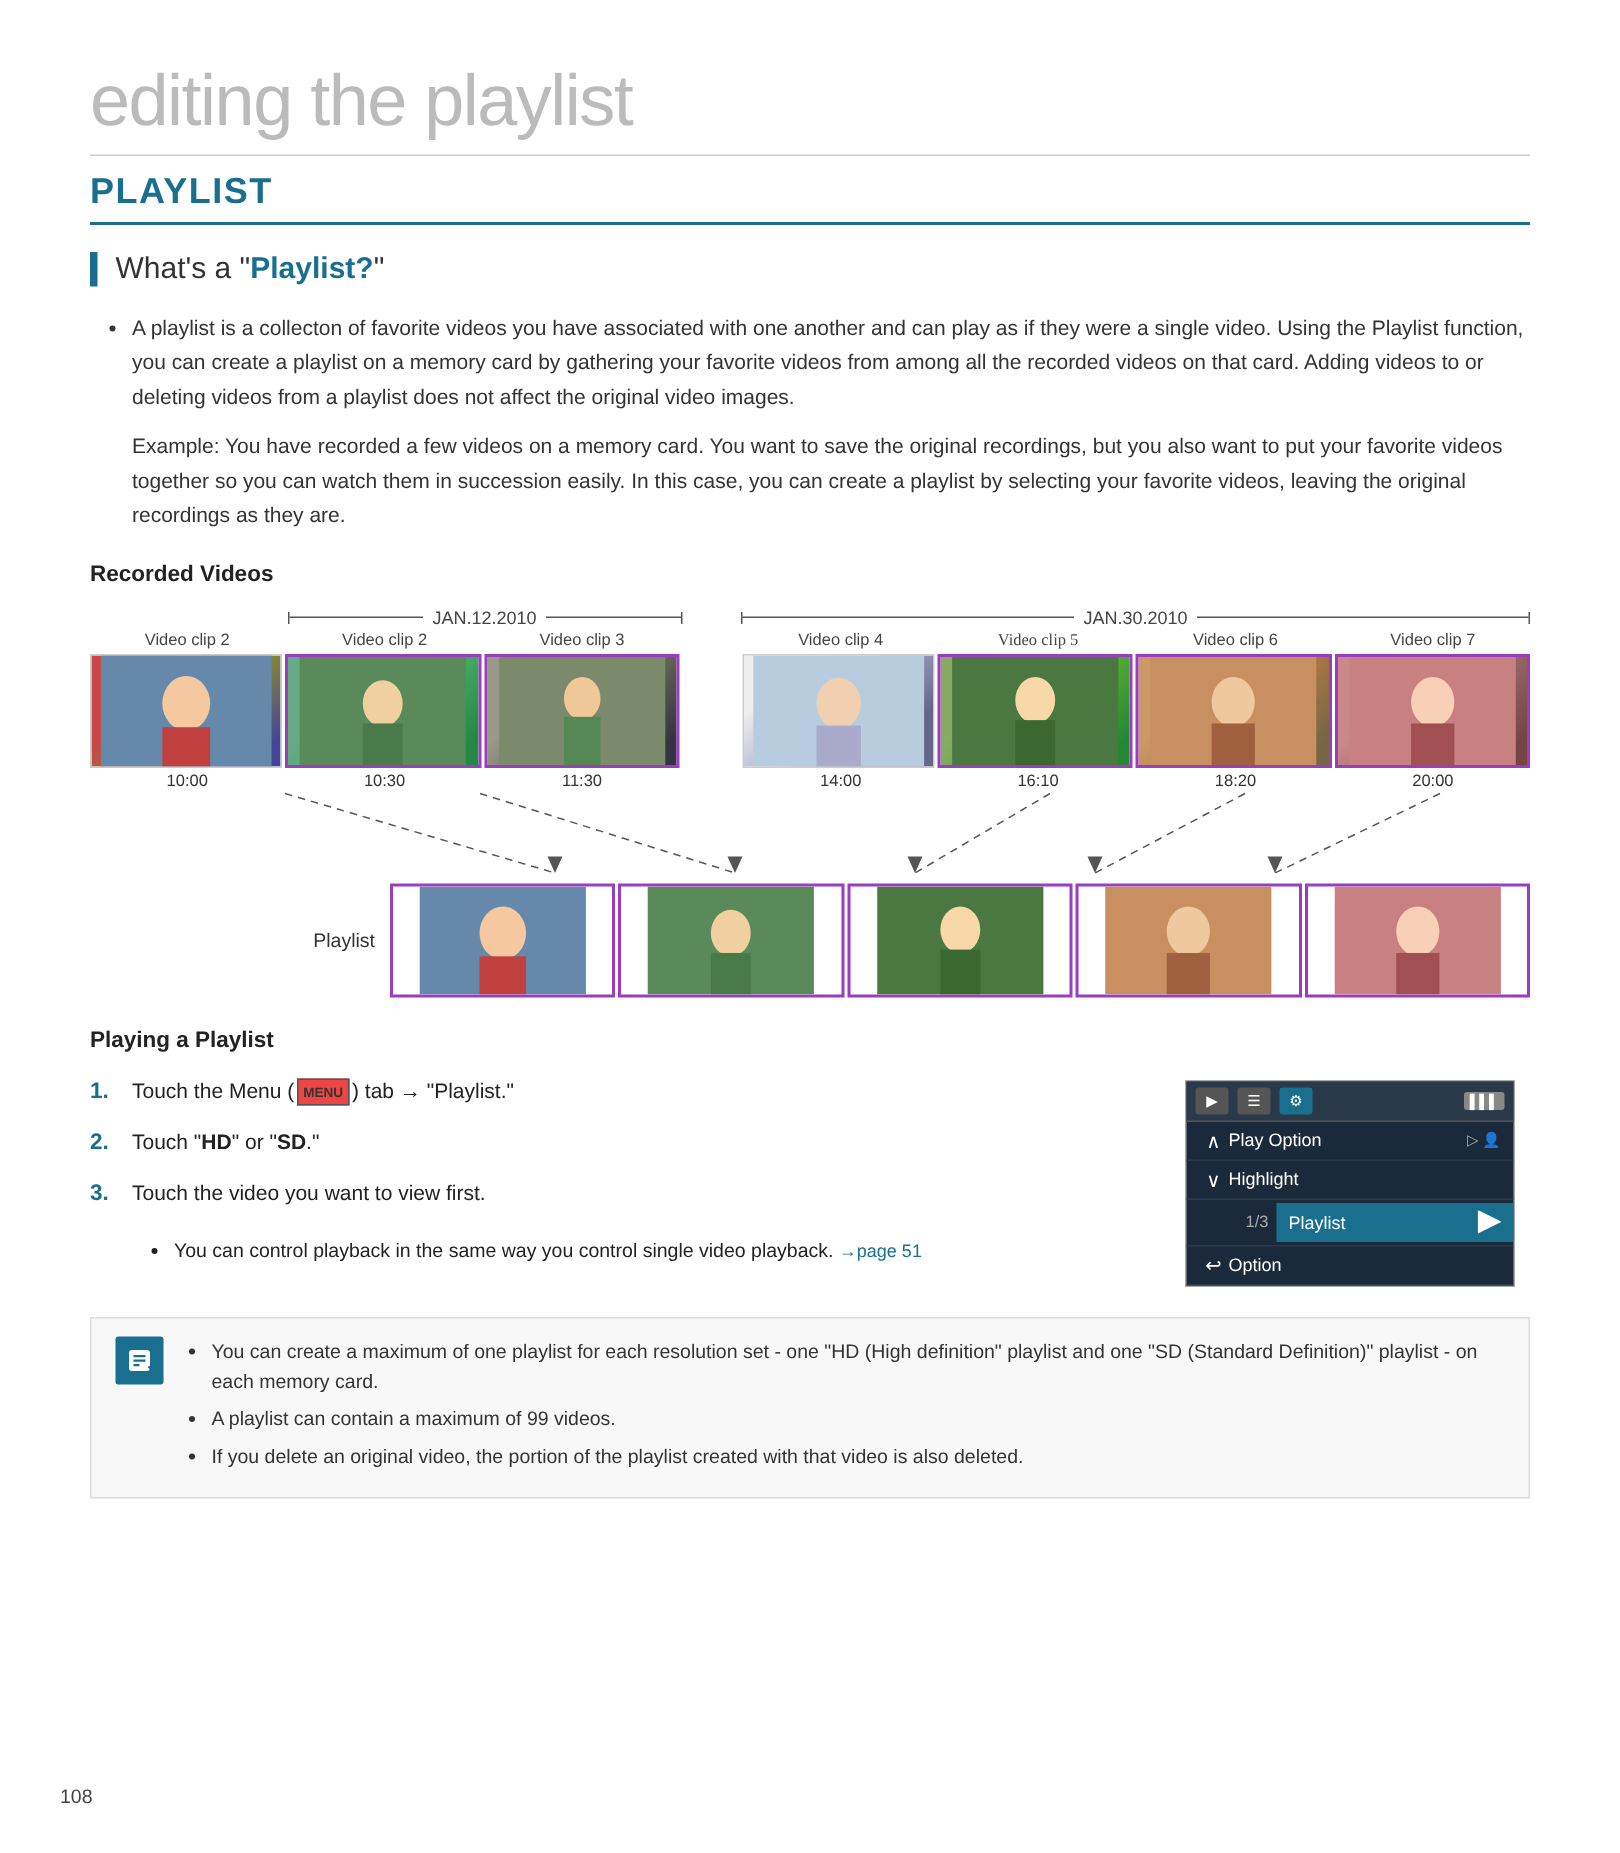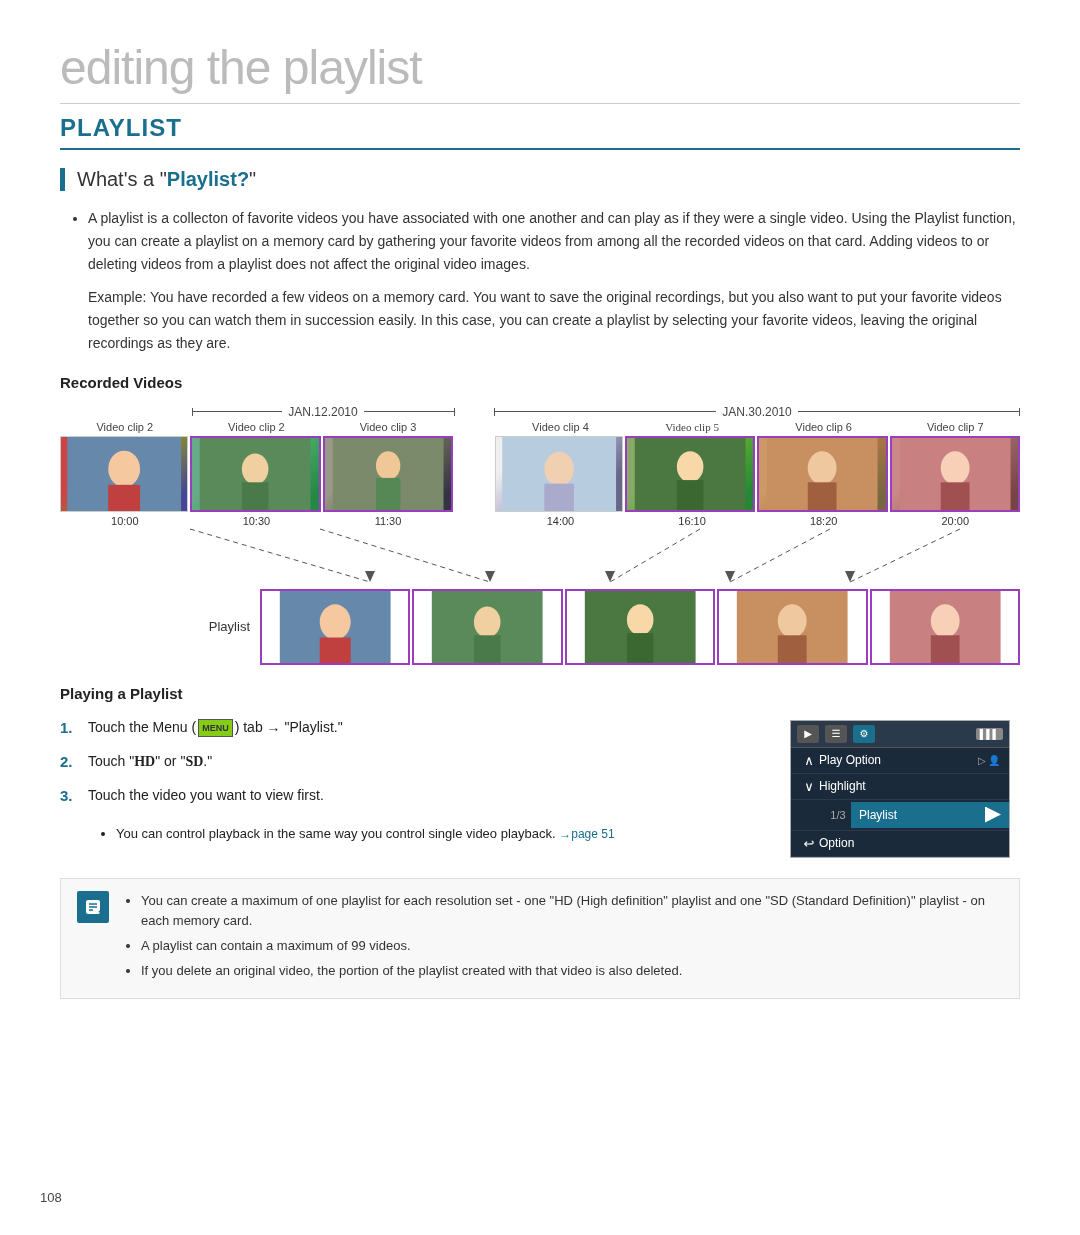--- a/index.html
+++ b/index.html
@@ -117,30 +117,29 @@
       color: #1a6e8e;
       font-weight: 700;
       font-size: 15px;
       min-width: 28px;
     }
     .step-text {
       flex: 1;
     }
     .step-text strong {
       font-weight: 700;
-      font-family: Liberation Serif, serif;
     }
     .menu-badge {
       display: inline-block;
       border: 1px solid #555;
       font-size: 9px;
       padding: 1px 3px;
       margin: 0 2px;
       vertical-align: middle;
-      background: #84cc16;
+      background: #ef4444;
       color: #333;
       font-weight: bold;
     }
 
     
     .sub-bullets {
       margin-left: 28px;
       margin-top: 18px;
     }
     .sub-bullets li {

